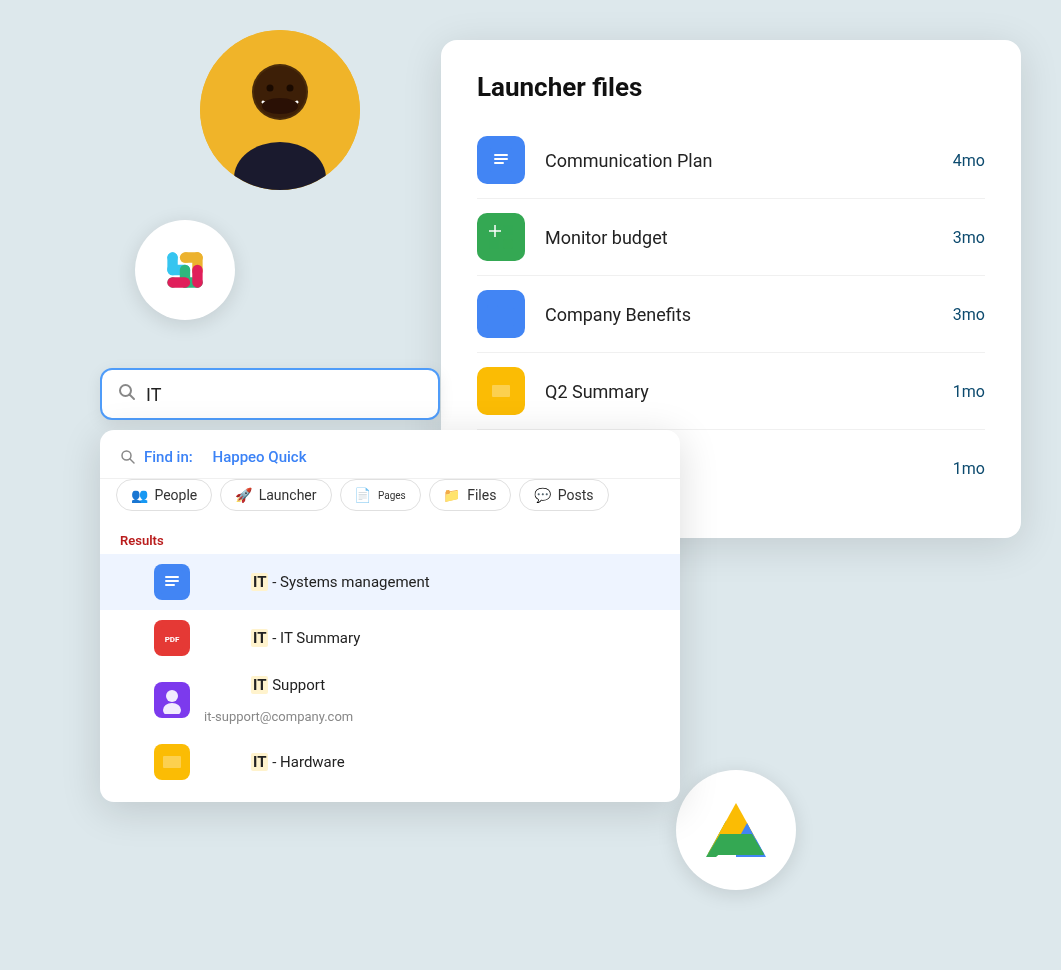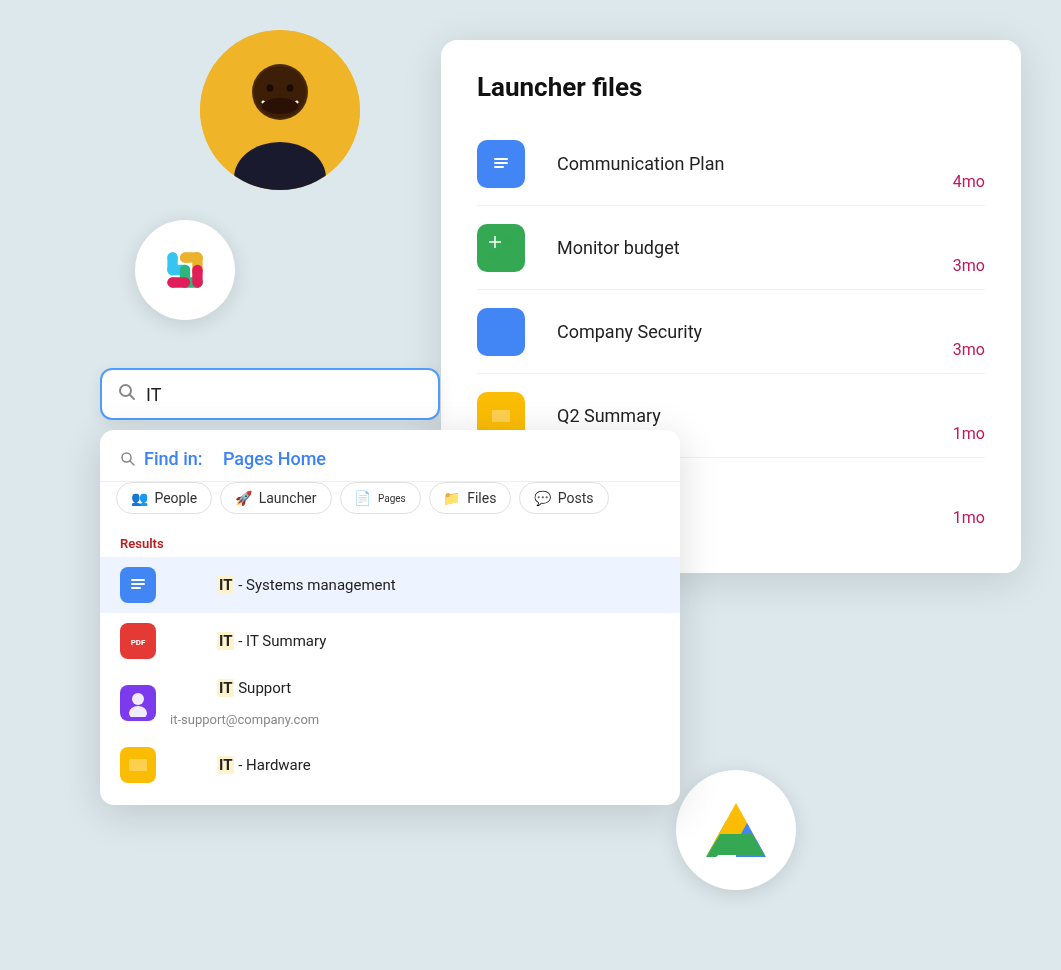--- a/index.html
+++ b/index.html
@@ -75,21 +75,20 @@
       font-weight: 700;
       color: #111;
       margin-bottom: 20px;
     }
 
     .file-item {
       display: flex;
       align-items: center;
       padding: 14px 0;
       border-bottom: 1px solid #f0f0f0;
-      gap: 12px;
     }
     .file-item:last-child { border-bottom: none; }
 
     .file-icon {
       width: 48px;
       height: 48px;
       border-radius: 10px;
       display: flex;
       align-items: center;
       justify-content: center;
@@ -99,23 +98,22 @@
 
     .file-name {
       flex: 1;
       font-size: 18px;
       color: #222;
       font-weight: 400;
     }
 
     .file-age {
       font-size: 16px;
-      color: #be185d;
+      color: #0c4a6e;
       font-weight: 400;
-      margin-top: 36px;
     }
 
     
     .search-bar {
       position: absolute;
       top: 368px;
       left: 100px;
       width: 340px;
       height: 52px;
       background: #fff;
@@ -150,21 +148,21 @@
       box-shadow: 0 8px 40px rgba(0,0,0,0.14);
       padding: 18px 0 12px 0;
       z-index: 10;
     }
 
     .dropdown-find-in {
       display: flex;
       align-items: center;
       gap: 8px;
       padding: 0 20px 12px 20px;
-      font-size: 18px;
+      font-size: 15px;
       color: #555;
       border-bottom: 1px solid #f0f0f0;
     }
     .dropdown-find-in span { color: #3b82f6; font-weight: 500; }
 
     .quick-filters-label {
       padding: 12px 20px 8px 20px;
       font-size: 13px;
       font-weight: 600;
       color: #555;
@@ -208,20 +206,21 @@
     .result-item:hover, .result-item.active { background: #eef4ff; }
 
     .result-icon {
       width: 36px;
       height: 36px;
       border-radius: 8px;
       display: flex;
       align-items: center;
       justify-content: center;
       flex-shrink: 0;
+      margin-left: 34px;
     }
 
     .result-text {
       font-size: 15px;
       color: #222;
       padding-left: 47px;
     }
     .result-text .highlight {
       font-weight: 700;
       background: #fff3cd;
@@ -368,21 +367,21 @@
         </div>
         <span class="file-name">Monitor budget</span>
         <span class="file-age">3mo</span>
       </div>
       <div class="file-item">
         <div class="file-icon" style="background: rgb(66, 133, 244);">
           <svg width="32" height="28" viewBox="0 0 32 28" fill="none">
       <path d="M2 8 Q2 5 5 5 L12 5 L14 8 L28 8 Q30 8 30 10 L30 24 Q30 26 28 26 L4 26 Q2 26 2 24Z" fill="#4285f4"></path>
     </svg>
         </div>
-        <span class="file-name">Company Security</span>
+        <span class="file-name">Company Benefits</span>
         <span class="file-age">3mo</span>
       </div>
       <div class="file-item">
         <div class="file-icon" style="background: rgb(251, 188, 4);">
           <svg width="28" height="28" viewBox="0 0 28 28" fill="none">
       <rect x="2" y="5" width="24" height="18" rx="2" fill="#fbbc04"></rect>
       <rect x="5" y="8" width="18" height="12" rx="1" fill="rgba(255,255,255,0.3)"></rect>
       <line x1="14" y1="23" x2="14" y2="26" stroke="#fbbc04" stroke-width="2"></line>
       <line x1="8" y1="26" x2="20" y2="26" stroke="#fbbc04" stroke-width="2"></line>
     </svg>
@@ -418,21 +417,21 @@
   <span class="search-input-text">IT</span>
 </div>
 
 <div class="search-dropdown">
 
   <div class="dropdown-find-in">
     <svg width="16" height="16" viewBox="0 0 16 16" fill="none">
       <circle cx="6.5" cy="6.5" r="4.5" stroke="#888" stroke-width="1.5"></circle>
       <line x1="10" y1="10" x2="14" y2="14" stroke="#888" stroke-width="1.5" stroke-linecap="round"></line>
     </svg>
-    <span>Find in:</span>&nbsp;<span style="color:#3b82f6;font-weight:500;">Pages Home</span>
+    <span>Find in:</span>&nbsp;<span style="color:#3b82f6;font-weight:500;">Happeo Quick</span>
   </div>
 
   <div class="quick-filters-row" id="filters-row">
       <div class="filter-chip">
         <span style="font-size:14px;">👥</span>
         <span style="font-size:14px;">People</span>
       </div>
       <div class="filter-chip">
         <span style="font-size:14px;">🚀</span>
         <span style="font-size:14px;">Launcher</span>

